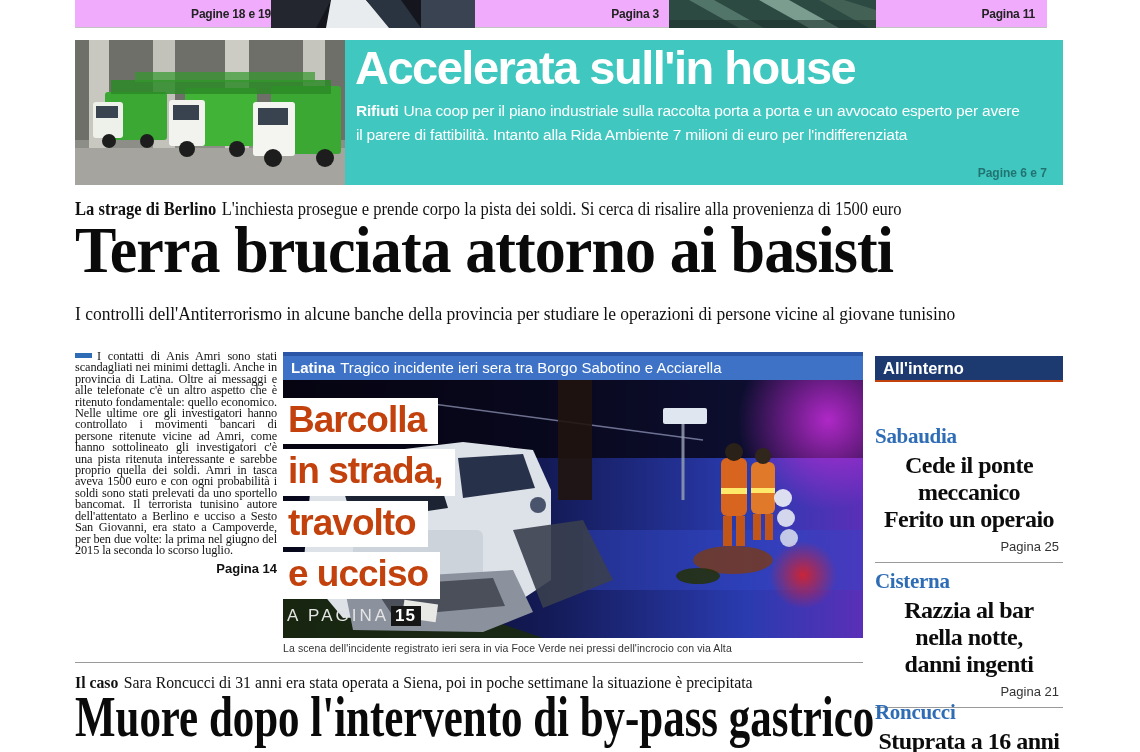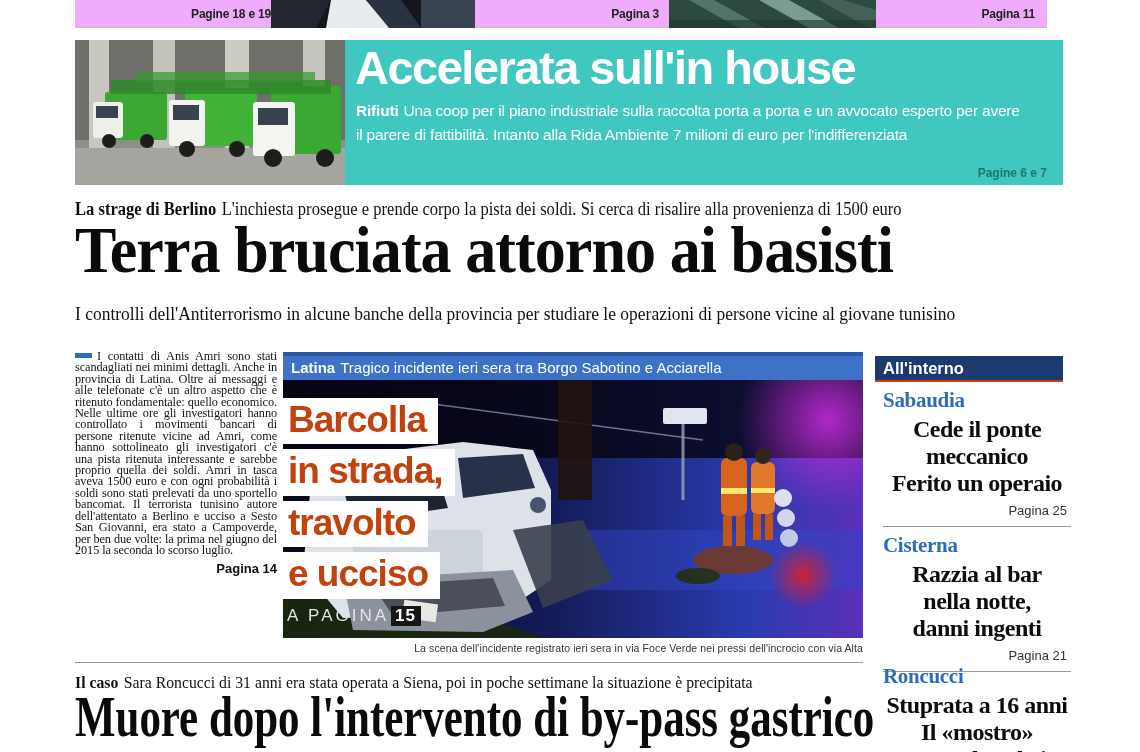--- a/index.html
+++ b/index.html
@@ -88,29 +88,29 @@
   .photo { position:relative; width:580px; height:258px; overflow:hidden; background:#101040; }
   .photo > svg { position:absolute; left:0; top:0; }
   .overlay { position:absolute; left:0; top:18px; }
   .ovl {
     display:table; background:#fff; color:#c2410c; font-weight:bold;
     font-size:37px; line-height:1.12; letter-spacing:-1px;
     padding:1px 12px 4px 5px; margin-bottom:5px;
   }
   .ovl-ref { margin:7px 0 0 4px; font-size:17px; color:#e4e4e4; letter-spacing:3px; }
   .ovl-ref b { color:#fff; background:#161616; padding:0 5px 1px 4px; margin-left:2px; letter-spacing:1px; }
-  .caption { margin-top:4px; font-size:10.5px; color:#333; letter-spacing:0.1px;text-align:right; }
+  .caption { margin-top:4px; font-size:10.5px; color:#333; letter-spacing:0.1px; }
 
   
   .right-col { position:absolute; left:875px; top:356px; width:188px; height:396px; }
   .interno-header {
     height:26px; background:#1c3a70; color:#fff; font-weight:bold; font-size:16.5px;
     line-height:25px; padding-left:8px; border-bottom:2px solid #c2410c;
   }
-  .interno-item { position:absolute; left:8px; width:188px; }
+  .interno-item { position:absolute; left:0; width:188px;margin-top:36px; }
   .interno-item.i1 { top:32px; }
   .interno-item.i2 { top:177px; }
   .interno-item.i3 { top:308px; }
   .interno-section {
     font-family:"Liberation Serif", serif; font-weight:bold; font-size:21px;
     color:#2e6cb5; letter-spacing:-0.3px;
   }
   .interno-title {
     margin-top:3px; font-family:"Liberation Serif", serif; font-weight:bold;
     font-size:24px; line-height:27px; color:#0c0c0c; letter-spacing:-0.5px;text-align:center;

